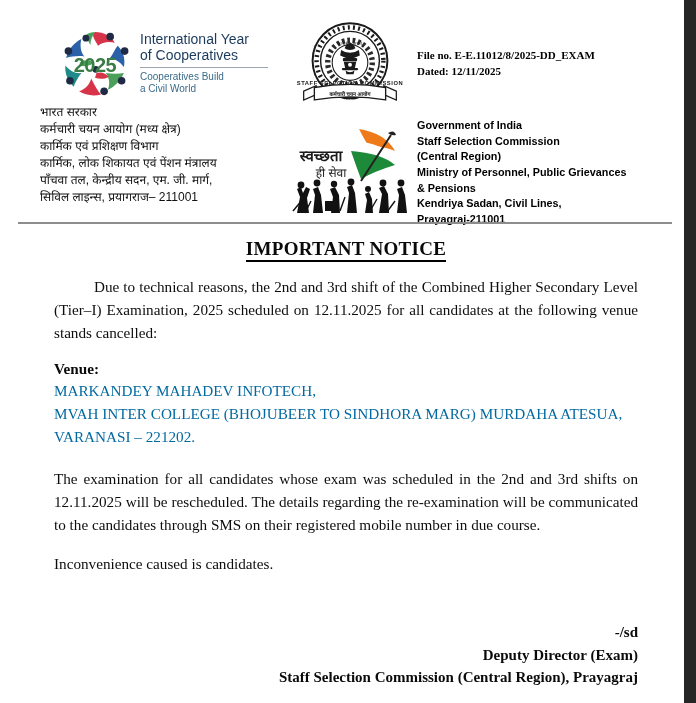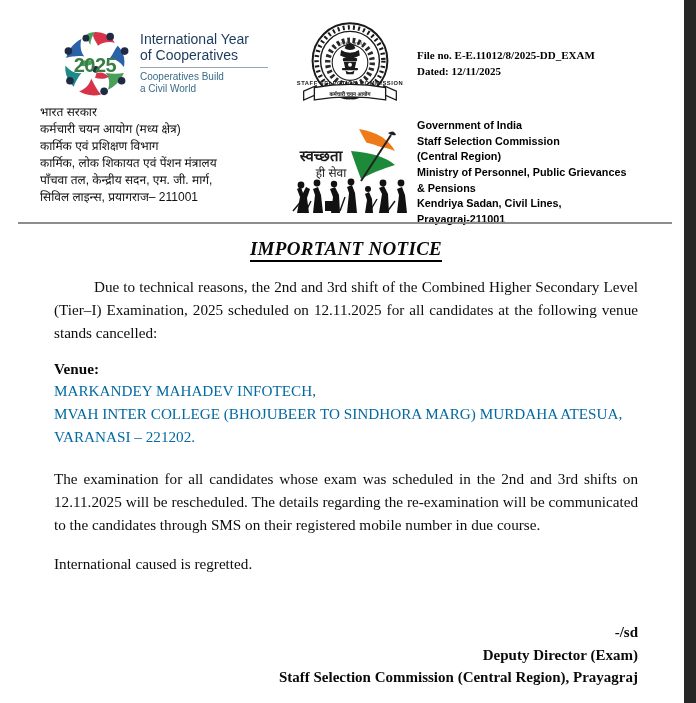--- a/index.html
+++ b/index.html
@@ -157,21 +157,20 @@
     font-weight: bold;
     font-size: 19px;
     letter-spacing: 0.3px;
     margin: 0 0 14px 0;
     padding-bottom: 1px;
     display: block;
   }
   .notice-title span {
     border-bottom: 2px solid #000;
     padding-bottom: 1px;
-    font-style: italic;
   }
 
   .para {
     font-family: "Liberation Serif", serif;
     font-size: 15.2px;
     line-height: 1.52;
     text-align: justify;
     margin: 0 0 16px 0;
     color: #0d0d0d;
   }
@@ -351,21 +350,21 @@
 
     <div class="venue-group">
       <div class="venue-label">Venue:</div>
       <p class="venue-line">MARKANDEY MAHADEV INFOTECH,</p>
       <p class="venue-line">MVAH INTER COLLEGE (BHOJUBEER TO SINDHORA MARG) MURDAHA ATESUA,</p>
       <p class="venue-line">VARANASI – 221202.</p>
     </div>
 
     <p class="para">The examination for all candidates whose exam was scheduled in the 2nd and 3rd shifts on 12.11.2025 will be rescheduled. The details regarding the re-examination will be communicated to the candidates through SMS on their registered mobile number in due course.</p>
 
-    <p class="para">International caused is regretted.</p>
+    <p class="para">Inconvenience caused is candidates.</p>
 
     <div class="sign-block">
       <div>-/sd</div>
       <div>Deputy Director (Exam)</div>
       <div>Staff Selection Commission (Central Region), Prayagraj</div>
     </div>
 
   </div>
 
 </div>

